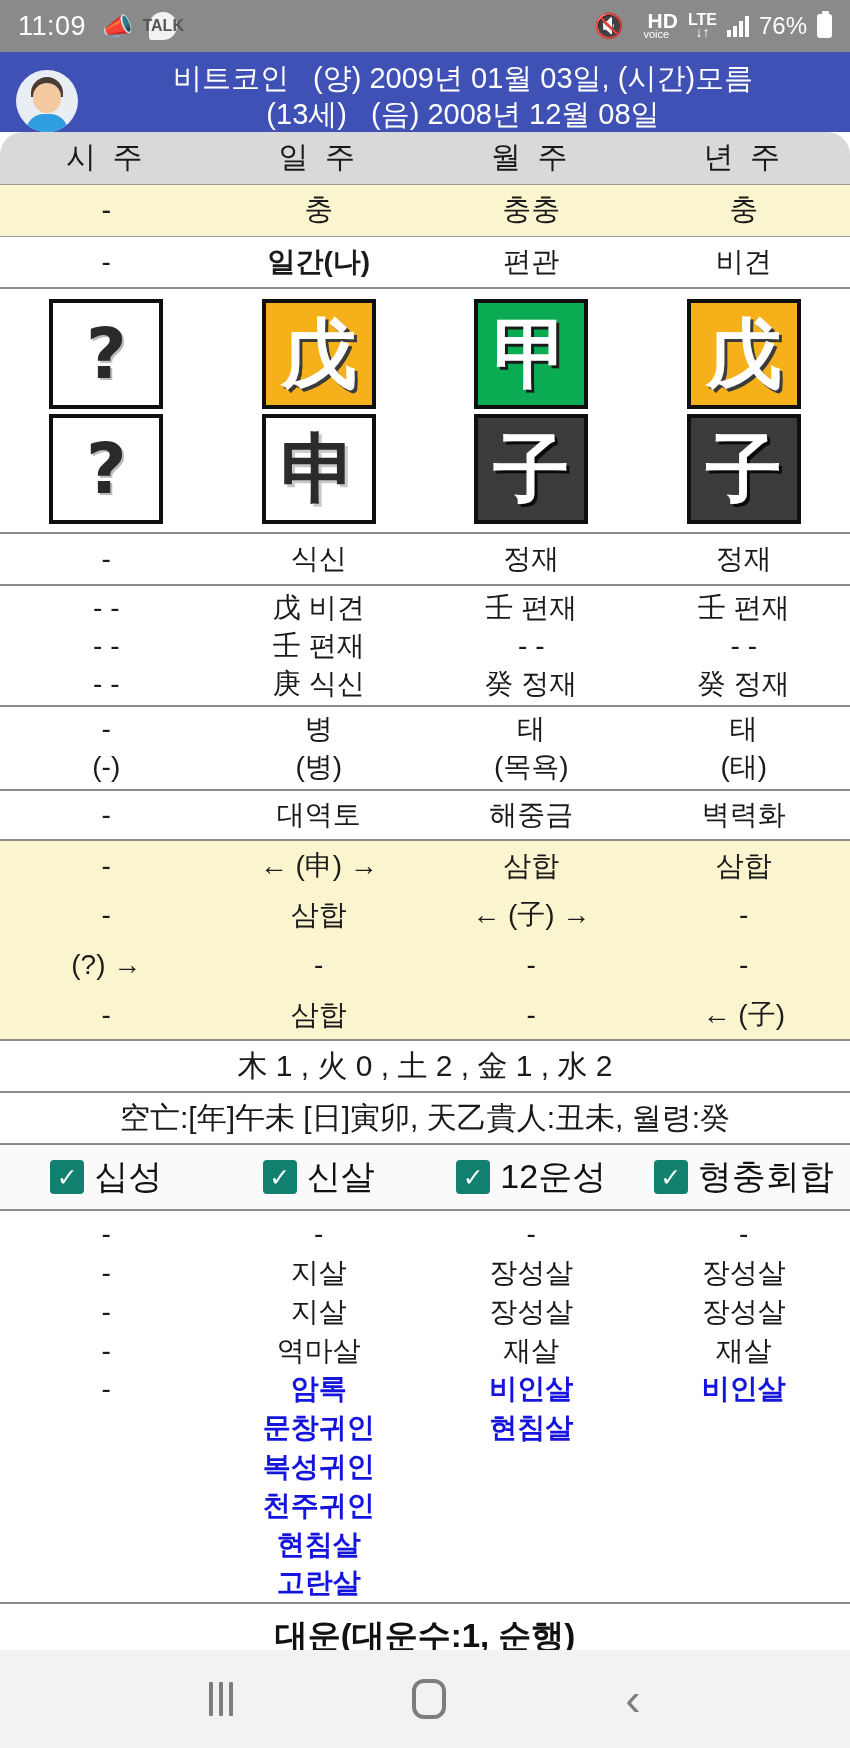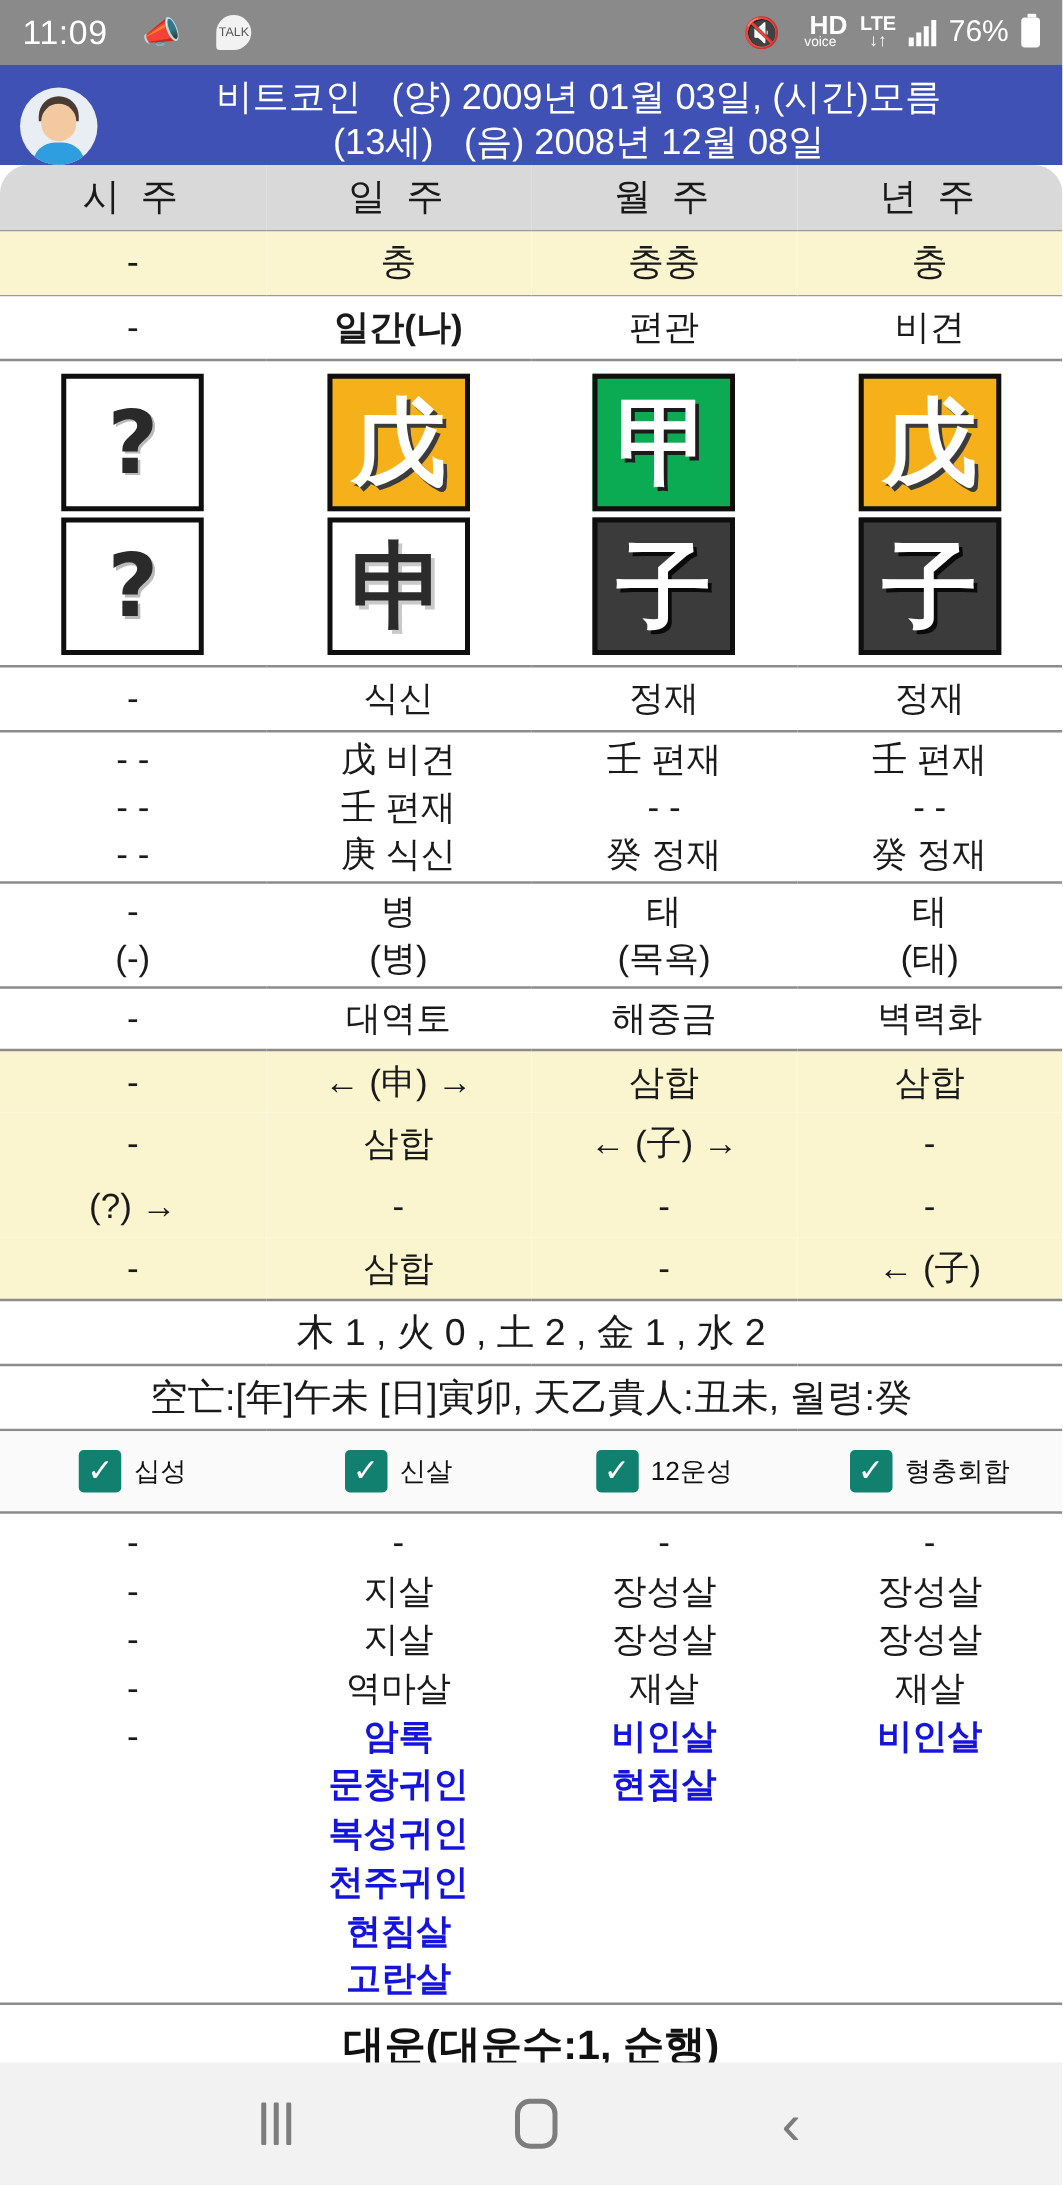--- a/index.html
+++ b/index.html
@@ -9,27 +9,27 @@
     background:#ffffff; overflow:hidden;
   }
   #app{ width:850px; height:1748px; position:relative; display:flex; flex-direction:column; }
 
   
   .statusbar{
     height:52px; background:#8a8a8a; color:#ffffff;
     display:flex; align-items:center; padding:0 18px;
     font-size:26px; flex:0 0 52px;
   }
-  .sb-left{ display:flex; align-items:center; gap:28px; }
+  .sb-left{ display:flex; align-items:center; gap:16px; }
   .sb-time{ font-size:27px; letter-spacing:.5px; }
   .sb-right{ margin-left:auto; display:flex; align-items:center; gap:10px; font-size:24px; }
   .ic-mega{ color:#e8443a; font-size:25px; transform:rotate(-18px); }
   .talk-bubble{
     width:28px;height:28px;border-radius:50% 50% 50% 10%;
-    background:#f2f2f2;color:#555;font-size:10px;font-weight:normal;
+    background:#f2f2f2;color:#555;font-size:16px;font-weight:bold;
     display:flex;align-items:center;justify-content:center;
   }
   .hdvoice{ line-height:.85; text-align:center; }
   .hdvoice b{ font-size:21px; font-weight:bold; display:block;padding-left:13px;}
   .hdvoice s{ font-size:11px; text-decoration:none; display:block;}
   .lte{ line-height:.85; text-align:center;}
   .lte b{ font-size:16px; display:block; font-weight:bold;}
   .lte s{ font-size:14px; text-decoration:none; display:block;}
   .bars{ display:flex; align-items:flex-end; gap:2px; height:22px;}
   .bars i{ width:4px; background:#fff; display:block;}
@@ -98,21 +98,21 @@
 
   
   .cbrow{ display:flex; align-items:center; height:66px;
           border-bottom:2px solid #8c8c8c; background:#fafafa; }
   .cbitem{ flex:1; display:flex; align-items:center; justify-content:center; gap:10px; }
   .cbox{
     width:34px;height:34px;background:#11806f;border-radius:4px;
     display:flex;align-items:center;justify-content:center;
     color:#fff;font-size:25px;font-weight:bold;line-height:1;
   }
-  .cblabel{ font-size:21px; color:#111; }
+  .cblabel{ font-size:34px; color:#111; }
 
   
   .sinsal td{ font-size:28px; line-height:1.35; padding:0; vertical-align:top; }
   .ss-stack{ display:flex; flex-direction:column; align-items:center; gap:1px; padding-top:4px; }
 
   
   .dw-title{ text-align:center; font-size:33px; font-weight:bold;
              padding:10px 0 6px; color:#111; border-top:2px solid #8c8c8c; }
   .dw-nums{ display:flex; padding:0 8px 2px; }
   .dw-nums span{ flex:1; text-align:center; font-size:29px; color:#222; }

